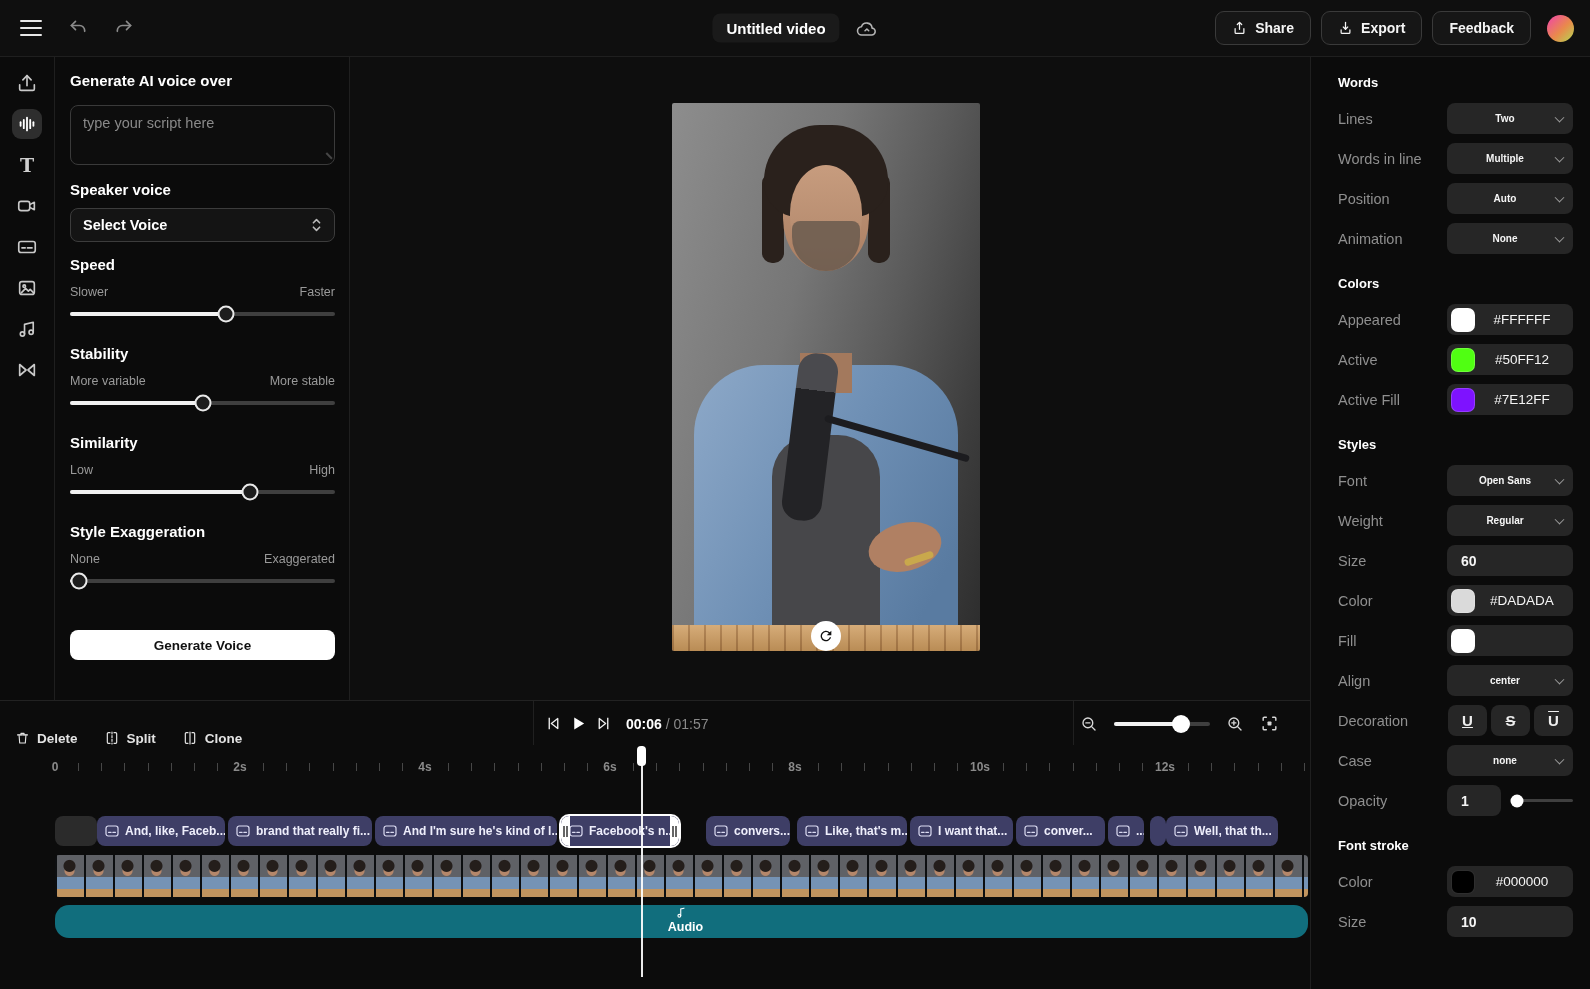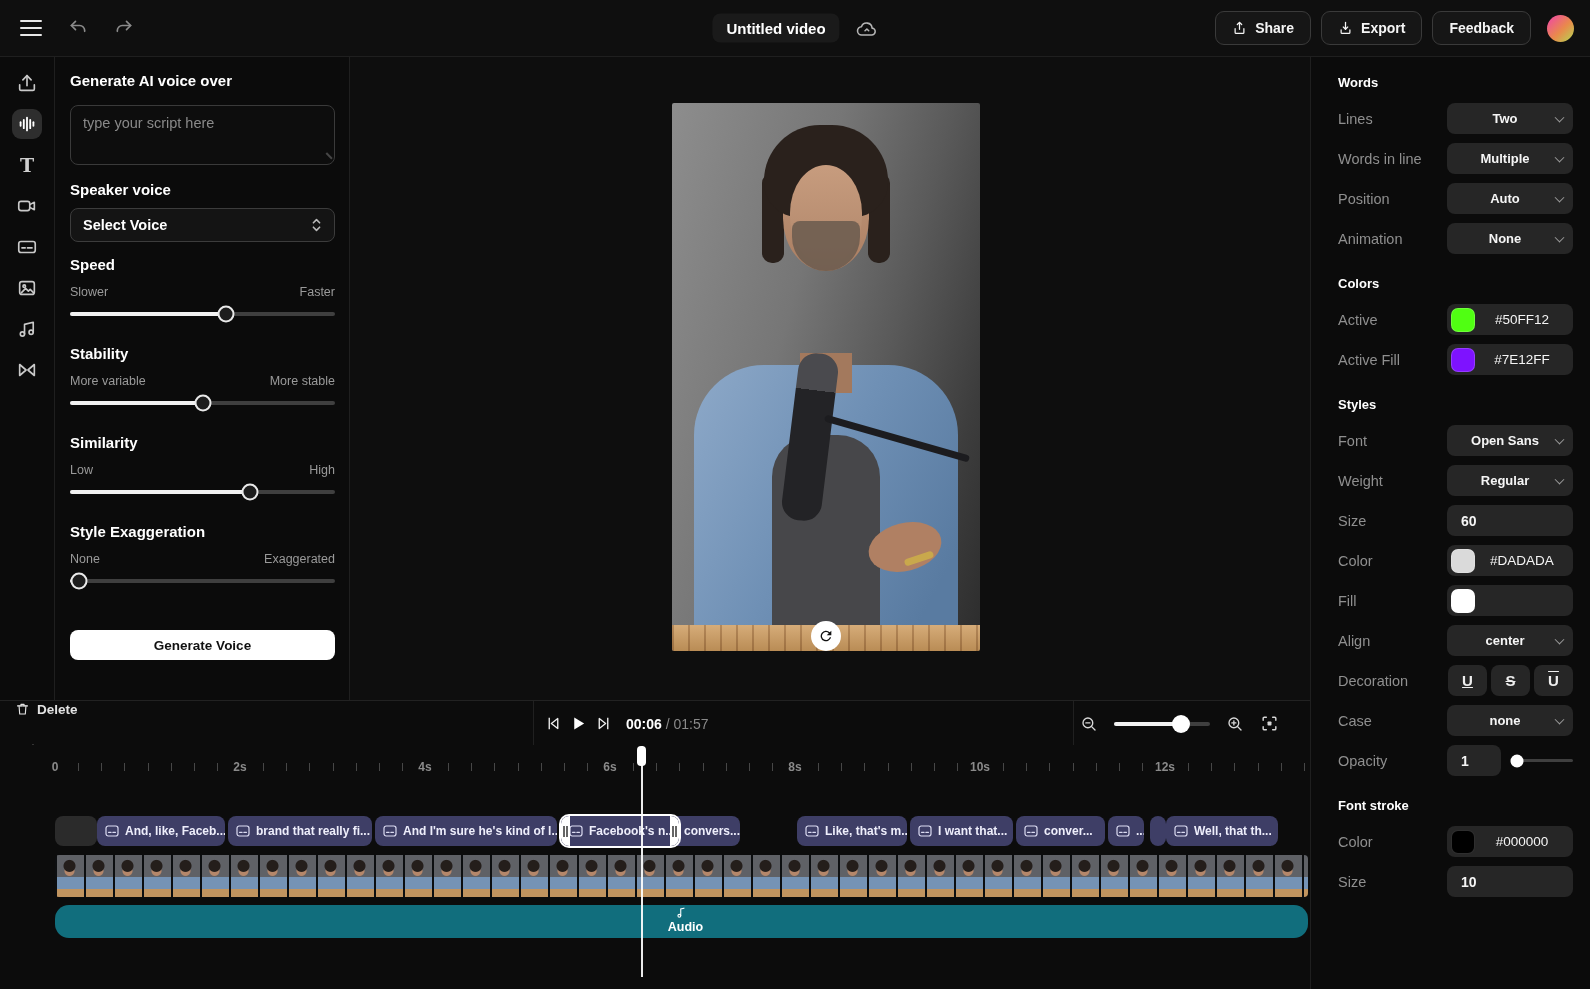--- a/index.html
+++ b/index.html
@@ -99,21 +99,21 @@
   
   .props { position:absolute; left:1310px; top:57px; width:280px; height:932px; background:#0b0b0b;
     border-left:1px solid #1f1f1f; padding:16px 17px 0 27px; overflow:hidden; }
   .sec-title { font-size:13px; font-weight:700; color:#fff; margin:22px 0 13px 0; }
   .sec-title.first { margin-top:2px; }
   .prow { display:flex; align-items:center; height:31px; margin-bottom:9px; }
   .prow .plabel { font-size:14.5px; color:#8f8f8f; }
   .prow .pctl { margin-left:auto; }
   .ctl { height:31px; width:126px; background:#262626; border-radius:8px; display:flex; align-items:center; position:relative; cursor:pointer; }
   .ctl.select { justify-content:center; }
-  .ctl.select .val { font-size:13px; font-weight:600; color:#f5f5f5; margin-right:10px; }
+  .ctl.select .val { font-size:10px; font-weight:600; color:#f5f5f5; margin-right:10px; }
   .chev { position:absolute; right:10px; top:50%; width:7px; height:7px; border-right:1.6px solid #9a9a9a;
     border-bottom:1.6px solid #9a9a9a; transform:translateY(-70%) rotate(45deg); }
   .ctl.input { cursor:text; }
   .ctl.input .val { font-size:14px; font-weight:600; color:#f5f5f5; padding-left:14px; }
   .ctl.color { padding:0 4px; }
   .swatch { width:24px; height:24px; border-radius:7px; border:1px solid rgba(255,255,255,.18); flex:none; }
   .ctl.color .val { flex:1; text-align:center; font-size:13.5px; font-weight:500; color:#f5f5f5; }
   .deco-group { display:flex; gap:4px; }
   .deco-btn { width:39px; height:31px; background:#262626; border-radius:8px; display:flex; align-items:center;
     justify-content:center; font-size:15px; font-weight:600; color:#eee; cursor:pointer; }
@@ -122,21 +122,21 @@
   .deco-o { text-decoration:overline; }
   .op-wrap { display:flex; align-items:center; width:126px; }
   .op-box { width:54px; }
   .op-track { position:relative; flex:1; height:3px; margin-left:12px; background:#3f3f3f; border-radius:2px; }
   .op-thumb { position:absolute; top:50%; width:13px; height:13px; background:#fff; border-radius:50%; transform:translate(-50%,-50%); cursor:pointer; }
 
   
   .ttoolbar { position:absolute; left:0; top:700px; width:1310px; height:45px; background:#0c0c0c;
     border-top:1px solid #222; }
   .tt-sep { position:absolute; top:0; bottom:0; width:1px; background:#202020; }
-  .tt-left { position:absolute; left:15px; top:0; height:45px; display:flex; align-items:flex-end; gap:26px;flex-direction:column; }
+  .tt-left { position:absolute; left:15px; top:0; height:45px; display:flex; align-items:flex-end; gap:26px; }
   .tool { display:flex; align-items:center; gap:7px; font-size:13.5px; font-weight:600; color:#e3e3e3; cursor:pointer; }
   .transport { position:absolute; left:545px; top:0; height:45px; display:flex; align-items:center; gap:8px; }
   .tbtn { cursor:pointer; display:flex; align-items:center; }
   .timecode { font-size:14px; font-weight:600; margin-left:6px; }
   .timecode .cur { color:#fff; }
   .timecode .sep, .timecode .tot { color:#8a8a8a; font-weight:500; }
   .zoomgrp { position:absolute; left:1080px; top:0; height:45px; display:flex; align-items:center; gap:16px; }
   .z-track { position:relative; width:96px; height:4px; border-radius:3px; background:#3f3f3f; }
   .z-fill { position:absolute; left:0; top:0; bottom:0; background:#f2f2f2; border-radius:3px; }
   .z-thumb { position:absolute; top:50%; width:18px; height:18px; background:#fff; border-radius:50%; transform:translate(-50%,-50%); cursor:pointer; }
@@ -407,20 +407,29 @@
       <div class="prow">
         <span class="plabel">Animation</span>
         <div class="pctl">
           <div class="ctl select">
             <span class="val">None</span>
             <span class="chev"></span>
           </div>
         </div>
       </div>
       <div class="sec-title">Colors</div>
+      <div class="prow">
+        <span class="plabel">Appeared</span>
+        <div class="pctl">
+          <div class="ctl color">
+            <span class="swatch" style="background: rgb(255, 255, 255);"></span>
+            <span class="val">#FFFFFF</span>
+          </div>
+        </div>
+      </div>
       <div class="prow">
         <span class="plabel">Active</span>
         <div class="pctl">
           <div class="ctl color">
             <span class="swatch" style="background: rgb(80, 255, 18);"></span>
             <span class="val">#50FF12</span>
           </div>
         </div>
       </div>
       <div class="prow">
@@ -723,21 +732,21 @@
           <span class="cl-label">Facebook's n...</span>
           <div class="grab gl">
             <i></i>
             <i></i>
           </div>
           <div class="grab gr">
             <i></i>
             <i></i>
           </div>
         </div>
-        <div class="clip" style="left: 656px; width: 84px;">
+        <div class="clip" style="left: 706px; width: 84px;">
           <span>
             <svg width="14" height="12" viewBox="0 0 14 12" fill="none" stroke="#dcdcf2" stroke-width="1.2" stroke-linecap="round">
               <rect x="1" y="1" width="12" height="10" rx="2.2"></rect>
               <path d="M3.5 7.3h2.6"></path>
               <path d="M7.8 7.3h2.7"></path>
             </svg>
           </span>
           <span class="cl-label">convers...</span>
         </div>
         <div class="clip" style="left: 797px; width: 110px;">

